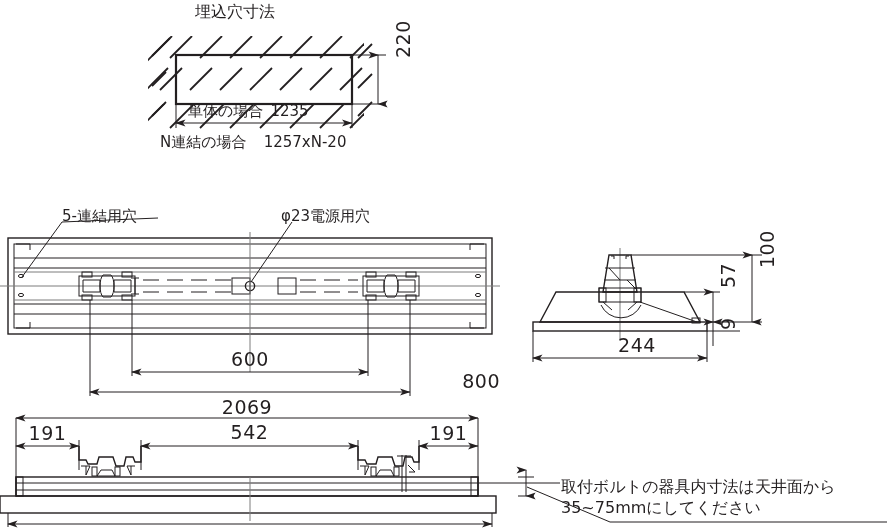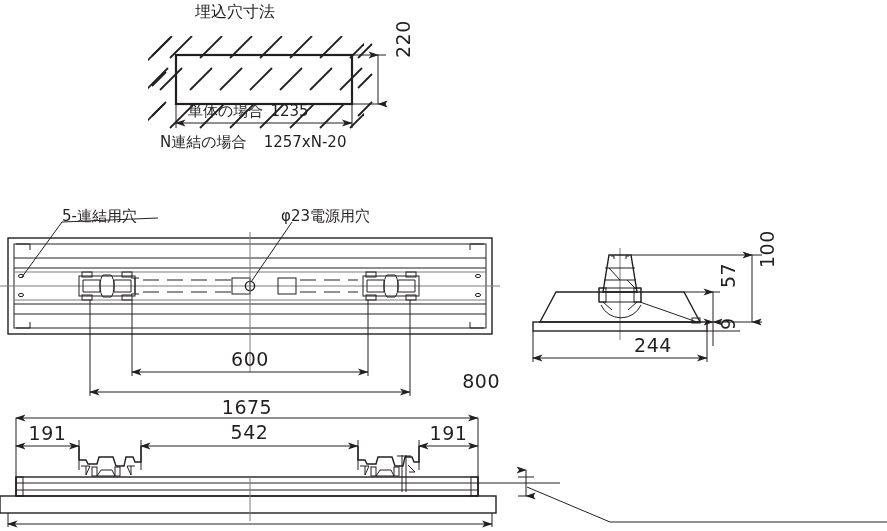--- a/index.html
+++ b/index.html
@@ -322,21 +322,21 @@
     <span class="lbl">φ23電源用穴</span>
   </div>
 
   <div style="position:absolute;left:0;top:348px;width:500px;text-align:center;">
     <span class="dim">600</span>
   </div>
   <div style="position:absolute;left:0;top:370px;width:500px;text-align:right;">
     <span class="dim">800</span>
   </div>
 
-  <div style="position:absolute;left:533px;top:334px;width:208px;text-align:center;padding-left:16px;">
+  <div style="position:absolute;left:533px;top:334px;width:208px;text-align:center;">
     <span class="dim">244</span>
   </div>
 
   <div style="position:absolute;left:756px;top:268px;">
     <span class="dim" style="position:absolute;left:0;top:0;
           transform:rotate(-90deg);transform-origin:left top;display:inline-block;
           white-space:nowrap;">100</span>
   </div>
 
   <div style="position:absolute;left:717px;top:288px;">
@@ -345,30 +345,34 @@
           white-space:nowrap;">57</span>
   </div>
 
   <div style="position:absolute;left:717px;top:330px;">
     <span class="dim" style="position:absolute;left:0;top:0;
           transform:rotate(-90deg);transform-origin:left top;display:inline-block;
           white-space:nowrap;">9</span>
   </div>
 
   <div style="position:absolute;left:16px;top:396px;width:462px;text-align:center;">
-    <span class="dim">1675</span>
+    <span class="dim">2069</span>
   </div>
 
   <div style="position:absolute;left:16px;top:422px;width:63px;text-align:center;">
     <span class="dim">191</span>
   </div>
 
   <div style="position:absolute;left:141px;top:421px;width:217px;text-align:center;">
     <span class="dim">542</span>
   </div>
 
   <div style="position:absolute;left:419px;top:422px;width:59px;text-align:center;">
     <span class="dim">191</span>
   </div>
 
 
+  <div style="position:absolute;left:561px;top:476px;line-height:1.32;white-space:nowrap;">
+    <div class="note">取付ボルトの器具内寸法は天井面から</div>
+    <div class="note">35~75mmにしてください</div>
+  </div>
 
 </div>
 
 </body></html>

